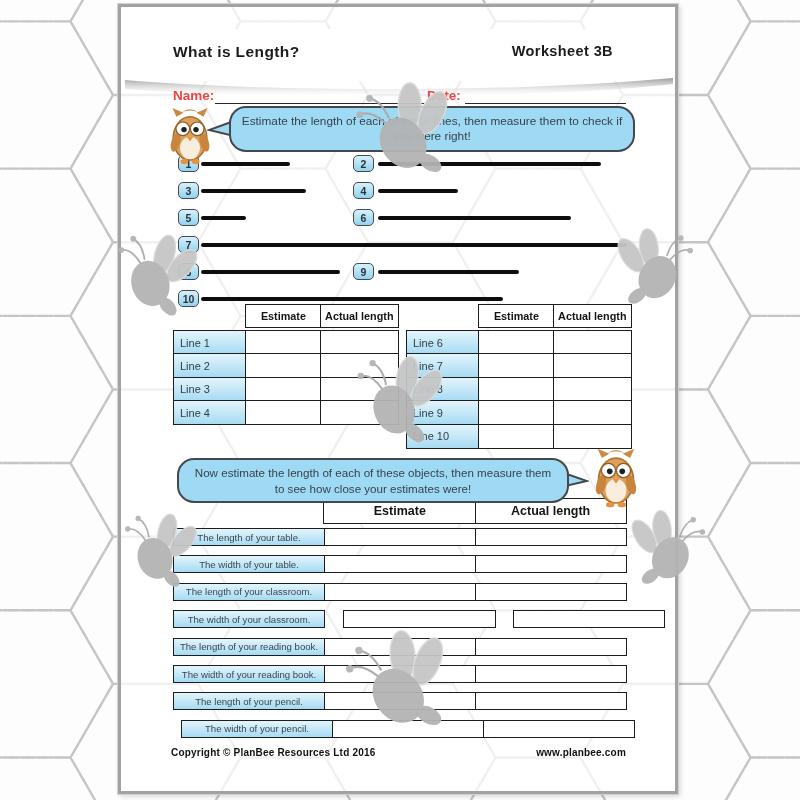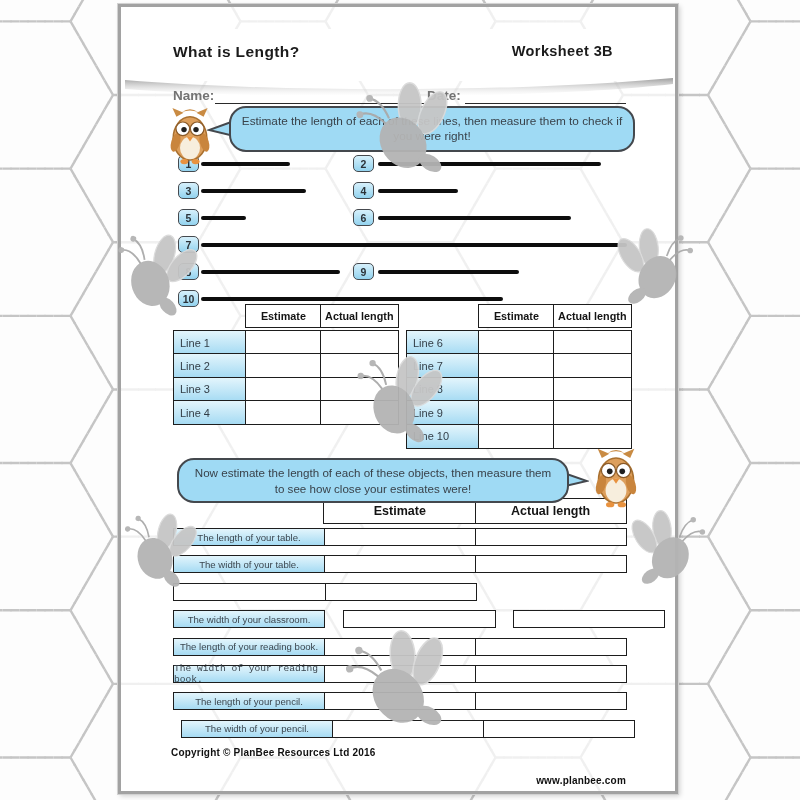--- a/index.html
+++ b/index.html
@@ -9,21 +9,21 @@
 
   .page{position:absolute;left:118px;top:4px;width:560px;height:790px;box-sizing:border-box;
         background:rgba(255,255,255,0.74);border:3px solid #a2a2a2;
         box-shadow:0 0 0 1px #d2d2d2,2px 2px 5px rgba(0,0,0,0.18);}
 
   .titleband{position:absolute;left:8px;top:22px;width:541px;height:52px;background:#ffffff;border-radius:0 0 10px 10px;}
   .swoosh{position:absolute;left:2px;top:70px;width:552px;height:18px;}
   .title{position:absolute;left:52px;top:36px;font-size:15.5px;font-weight:bold;color:#1b1b1b;letter-spacing:.4px;}
   .wslabel{position:absolute;right:62px;top:36px;font-size:14.5px;font-weight:bold;color:#1b1b1b;letter-spacing:.4px;}
 
-  .fieldlabel{position:absolute;font-size:13.5px;font-weight:bold;color:#737373;}
+  .fieldlabel{position:absolute;font-size:13.5px;font-weight:bold;color:#ef4444;}
   .fieldline{position:absolute;height:0;border-bottom:1.7px solid #2a2a2a;}
 
   .bubble{position:absolute;box-sizing:border-box;background:#9fdaf4;border:2.2px solid #44484d;border-radius:17px;
           color:#39424a;font-size:11.8px;line-height:1.3;text-align:center;display:flex;align-items:center;
           justify-content:center;padding:3px 10px;z-index:3;}
   .btail{position:absolute;z-index:2;}
   .owl{position:absolute;z-index:3;}
 
   .chip{position:absolute;box-sizing:border-box;min-width:21px;height:17px;padding:0 3px;border:1.9px solid #45494e;
         border-radius:5px;background:linear-gradient(180deg,#d6f0fb 0%,#93d3ef 100%);font-size:10.5px;font-weight:bold;
@@ -50,21 +50,21 @@
   .bt-head > div + div{margin-left:-1.7px;}
   .bt-ghost{width:152px;border:none !important;background:transparent !important;}
   .bt-row{position:absolute;display:flex;z-index:1;}
   .bt-row > div{box-sizing:border-box;height:18px;border:1.5px solid #1d1d1d;background:#ffffff;}
   .bt-row > div + div{margin-left:-1.5px;}
   .bt-label{width:152px;background:linear-gradient(180deg,#e3f5fc 0%,#a6dbf3 100%) !important;
             display:flex;align-items:center;justify-content:center;font-size:9.6px;color:#3b464f;}
   .bt-est{width:153px;} .bt-act{width:152px;}
 
   .footer-left{position:absolute;left:50px;top:740px;font-size:10px;font-weight:bold;color:#101010;letter-spacing:.2px;}
-  .footer-right{position:absolute;right:49px;top:740px;font-size:10px;font-weight:bold;color:#101010;letter-spacing:.2px;margin-top:28px;}
+  .footer-right{position:absolute;right:49px;top:740px;font-size:10px;font-weight:bold;color:#101010;letter-spacing:.2px;}
 
   .bee{position:absolute;z-index:6;opacity:.95;pointer-events:none;}
 </style>
 </head>
 <body>
 
 <div class="canvas">
 
   <svg id="hexbg">
       <polygon points="-184.5,21.387840678322718 -142,-52.224318643354565 -57,-52.224318643354565 -14.5,21.387840678322718 -57,95 -142,95"></polygon>
@@ -303,34 +303,35 @@
           <div class="bt-label">The length of your table.</div>
           <div class="bt-est"></div>
           <div class="bt-act"></div>
         </div>
         <div class="bt-row" style="left: 52px; top: 548.4px;">
           <div class="bt-label">The width of your table.</div>
           <div class="bt-est"></div>
           <div class="bt-act"></div>
         </div>
         <div class="bt-row" style="left: 52px; top: 575.8px;">
+          <div class="bt-label">The length of your classroom.</div>
           <div class="bt-est"></div>
           <div class="bt-act"></div>
         </div>
         <div class="bt-row" style="left: 52px; top: 603.2px; gap: 19px;">
           <div class="bt-label">The width of your classroom.</div>
           <div class="bt-est"></div>
           <div class="bt-act"></div>
         </div>
         <div class="bt-row" style="left: 52px; top: 630.6px;">
           <div class="bt-label">The length of your reading book.</div>
           <div class="bt-est"></div>
           <div class="bt-act"></div>
         </div>
-        <div class="bt-row" style="left: 52px; top: 658px; font-family: Liberation Mono, monospace;">
+        <div class="bt-row" style="left: 52px; top: 658px;">
           <div class="bt-label">The width of your reading book.</div>
           <div class="bt-est"></div>
           <div class="bt-act"></div>
         </div>
         <div class="bt-row" style="left: 52px; top: 685.4px;">
           <div class="bt-label">The length of your pencil.</div>
           <div class="bt-est"></div>
           <div class="bt-act"></div>
         </div>
         <div class="bt-row" style="left: 60px; top: 712.8px;">

